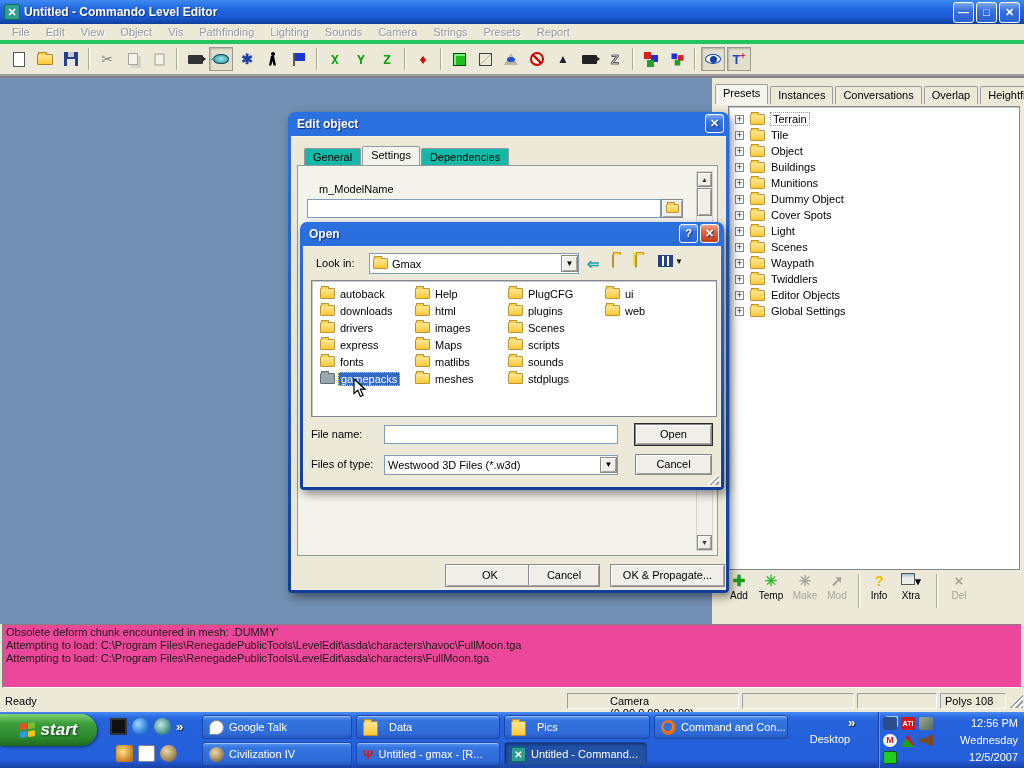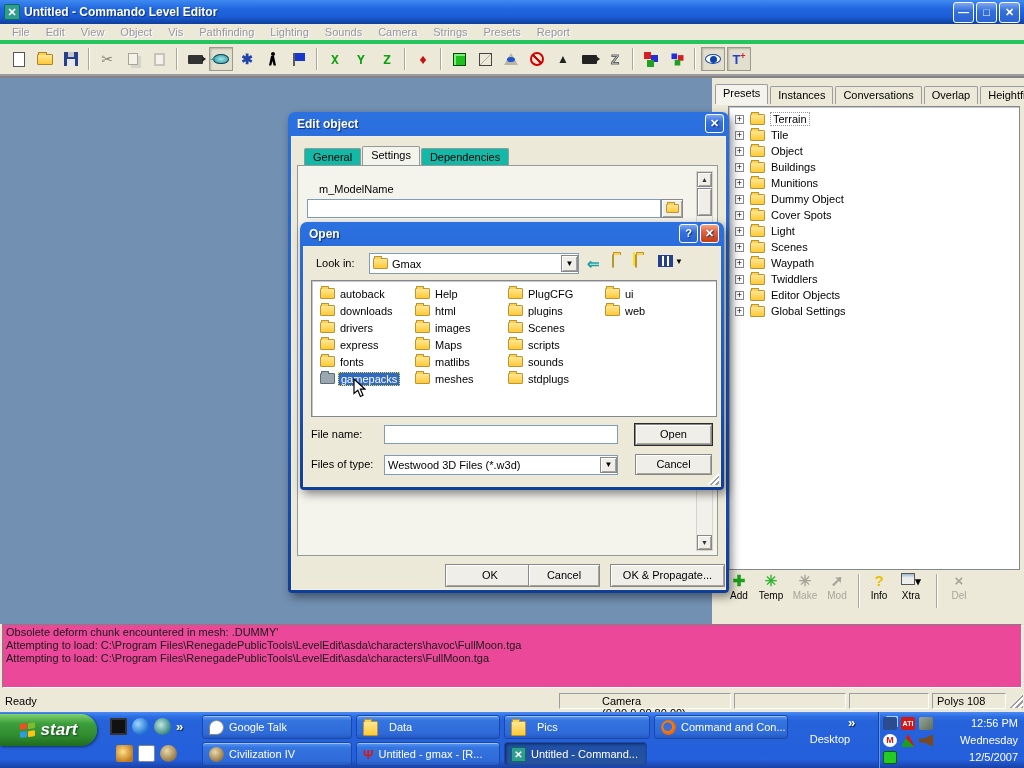--- a/index.html
+++ b/index.html
@@ -557,21 +557,21 @@
       <div>Attempting to load: C:\Program Files\RenegadePublicTools\LevelEdit\asda\characters\havoc\FullMoon.tga</div>
       <div>Attempting to load: C:\Program Files\RenegadePublicTools\LevelEdit\asda\characters\FullMoon.tga</div>
     </div>
   </div>
 
   <div class="statusbar">
     <div style="flex:1; padding-left:5px;">Ready</div>
     <div class="spanel" style="width:172px;padding-left:42px;">Camera (0.00,0.00,80.00)</div>
     <div class="spanel" style="width:112px;"></div>
     <div class="spanel" style="width:80px;"></div>
-    <div class="spanel" style="width:74px;">Polys 108</div>
+    <div class="spanel" style="width:66px;">Polys 108</div>
     <div style="width:14px; height:14px; margin-right:1px; background:repeating-linear-gradient(135deg,#fff 0 2px,#9D9DA1 2px 4px); clip-path:polygon(100% 0,100% 100%,0 100%);"></div>
   </div>
 
   <div class="taskbar">
     <div class="startbtn">
       <span class="winflag">
           <i class="wf1"></i>
           <i class="wf2"></i>
           <i class="wf3"></i>
           <i class="wf4"></i>

